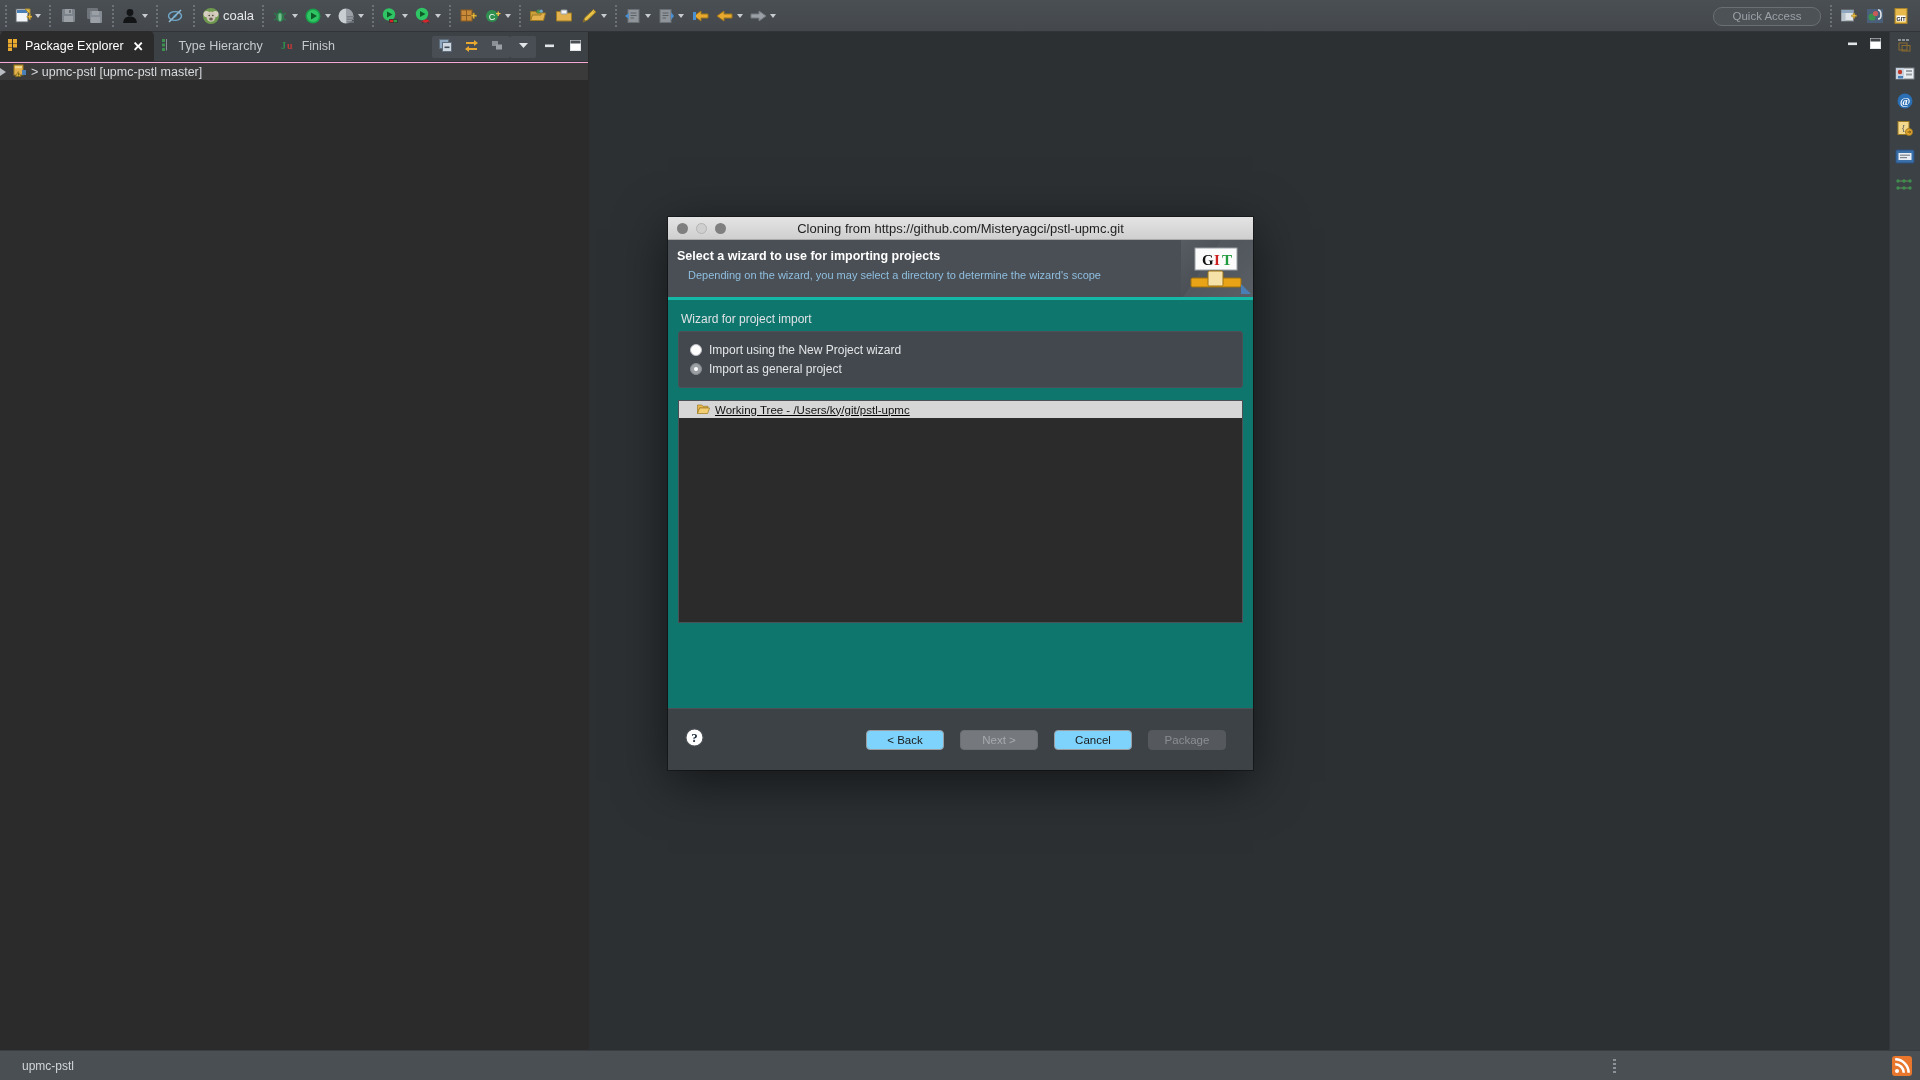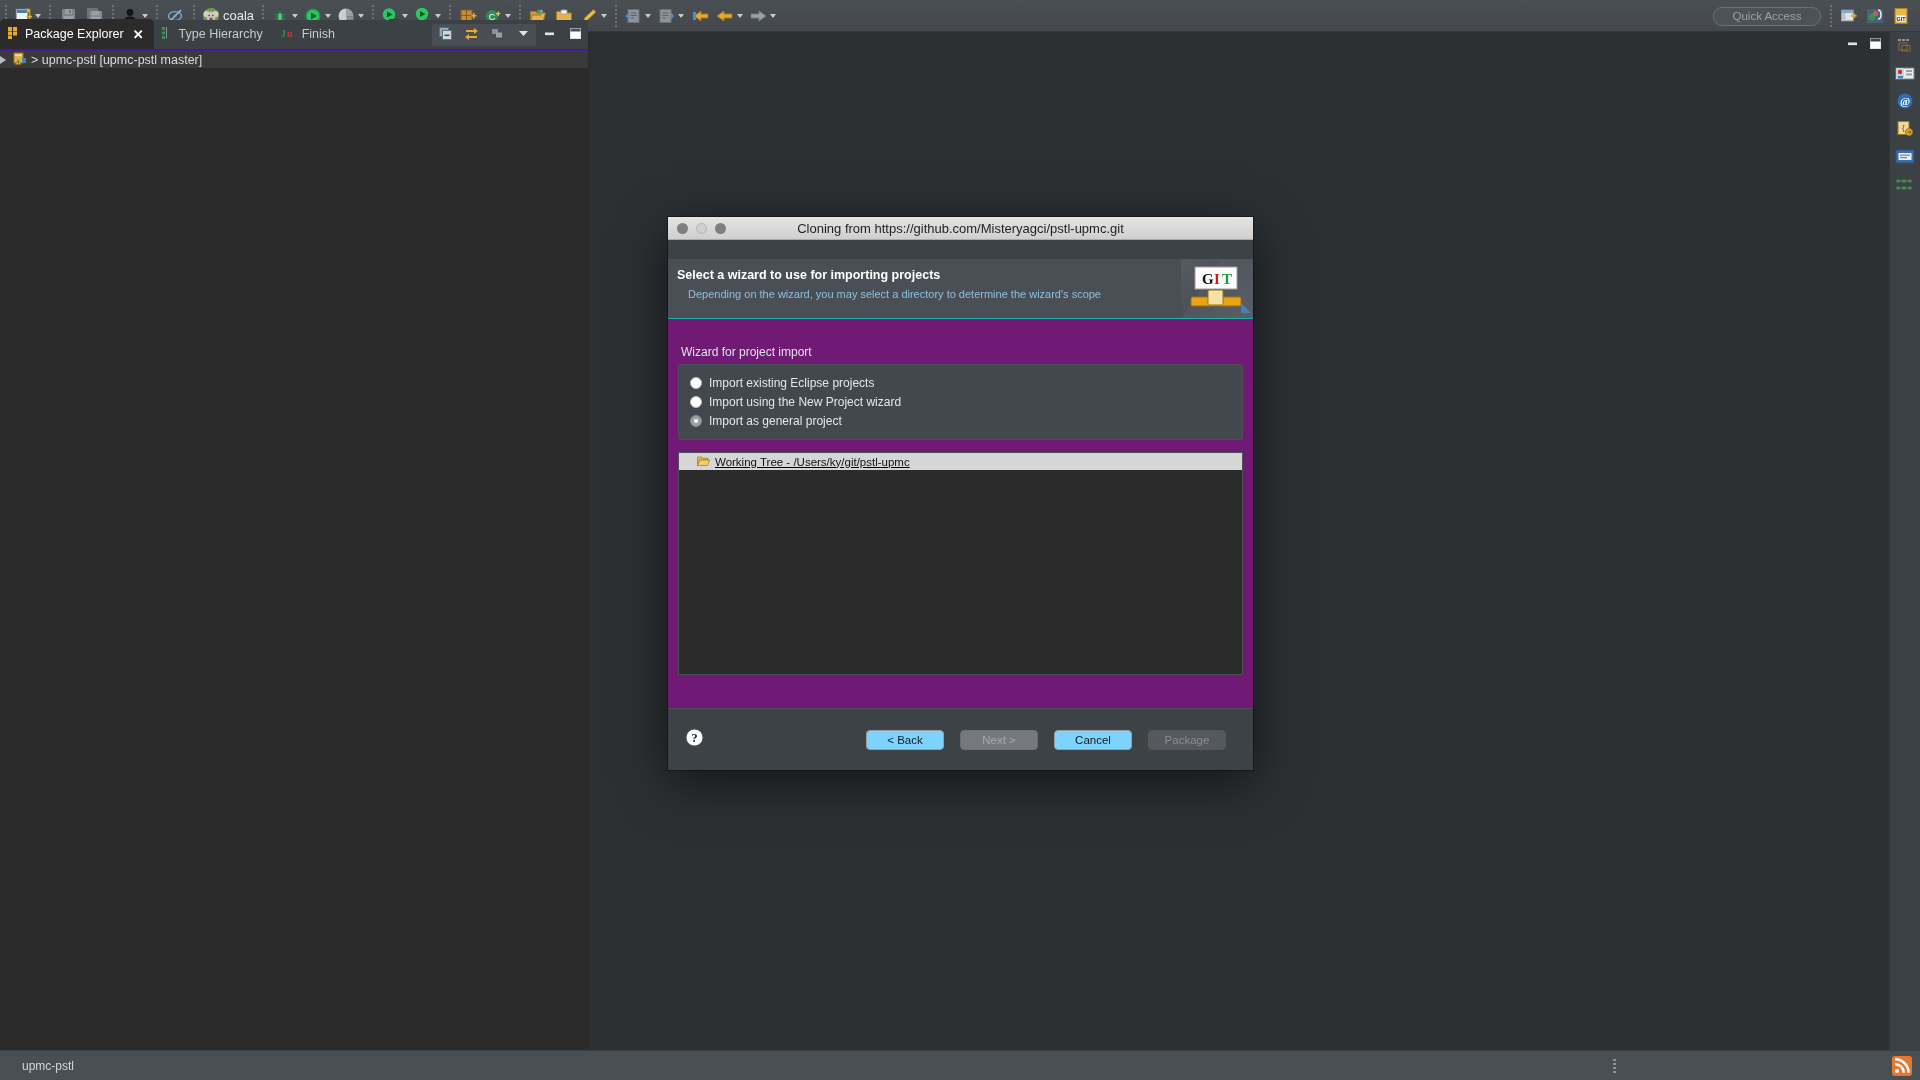--- a/index.html
+++ b/index.html
@@ -46,22 +46,22 @@
   .quick-access {
     width: 108px; height: 19px; border-radius: 9px;
     border: 1px solid #6a6f75; background: #4d5257;
     color: #9aa0a6; font-size: 11.5px;
     display: flex; align-items: center; justify-content: center;
     margin-right: 4px;
   }
 
   
   .left-panel {
-    position: absolute; left: 0; top: 20px; width: 588px; height: 1018px;
-    background: #4c1d95;
+    position: absolute; left: 0; top: 32px; width: 588px; height: 1018px;
+    background: #f9a8d4;
   }
   .tabbar {
     position: relative; height: 30px; width: 100%;
     background: #3c4146; display: flex; align-items: flex-end;
     border-bottom: 1px solid #2f3337;
   }
   .tab {
     display: flex; align-items: center; height: 30px; padding: 0 10px 0 7px;
     font-size: 12.5px; color: #c6cacd; gap: 6px; position: relative;
   }
@@ -141,34 +141,33 @@
   .light.min { background: #cfcfcf; border: 1px solid #b4b4b4; }
   .light.max { background: #7f7f7f; }
   .dlg-title {
     position: absolute; left: 0; right: 0; text-align: center;
     font-size: 13px; color: #1f1f1f;
   }
 
   .dlg-banner {
     flex: none; height: 60px; position: relative;
     background: #4a4f55;
-    border-bottom: 1px solid #14b8a6;
+    border-bottom: 3px solid #14b8a6;
     padding: 9px 0 0 9px;
     overflow: hidden;
-    margin-top: 19px;
   }
   .banner-title { font-size: 12.5px; font-weight: bold; color: #ffffff; }
   .banner-sub { font-size: 11px; color: #8fbfe0; margin-top: 6px; margin-left: 11px; }
   .banner-art {
     position: absolute; right: 0; top: 0; width: 72px; height: 60px;
     background: linear-gradient(135deg, #565c62 0%, #4a5056 45%, #596067 100%);
   }
 
   .dlg-body {
-    flex: 1 1 auto; background: #701a75; padding: 14px 10px;
+    flex: 1 1 auto; background: #0f766e; padding: 0 10px;
     display: flex; flex-direction: column;
   }
   .group-label { font-size: 12px; color: #dfe2e5; margin: 12px 0 5px 3px; }
   .radio-group {
     background: #43484e; border: 1px solid #4c5157; border-radius: 3px;
     padding: 8px 0 9px 0;
   }
   .radio-row {
     display: flex; align-items: center; gap: 7px;
     padding: 2px 0 2px 11px; font-size: 12px; color: #e3e6e9;
@@ -752,24 +751,20 @@
     </div>
   </div>
 
   <div class="dlg-body">
 
     <div class="group-label">Wizard for project import</div>
 
     <div class="radio-group">
       <div class="radio-row">
         <span class="radio"></span>
-        <span>Import existing Eclipse projects</span>
-      </div>
-      <div class="radio-row">
-        <span class="radio"></span>
         <span>Import using the New Project wizard</span>
       </div>
       <div class="radio-row">
         <span class="radio selected"></span>
         <span>Import as general project</span>
       </div>
     </div>
 
     <div class="listbox">
       <div class="list-row selected">

